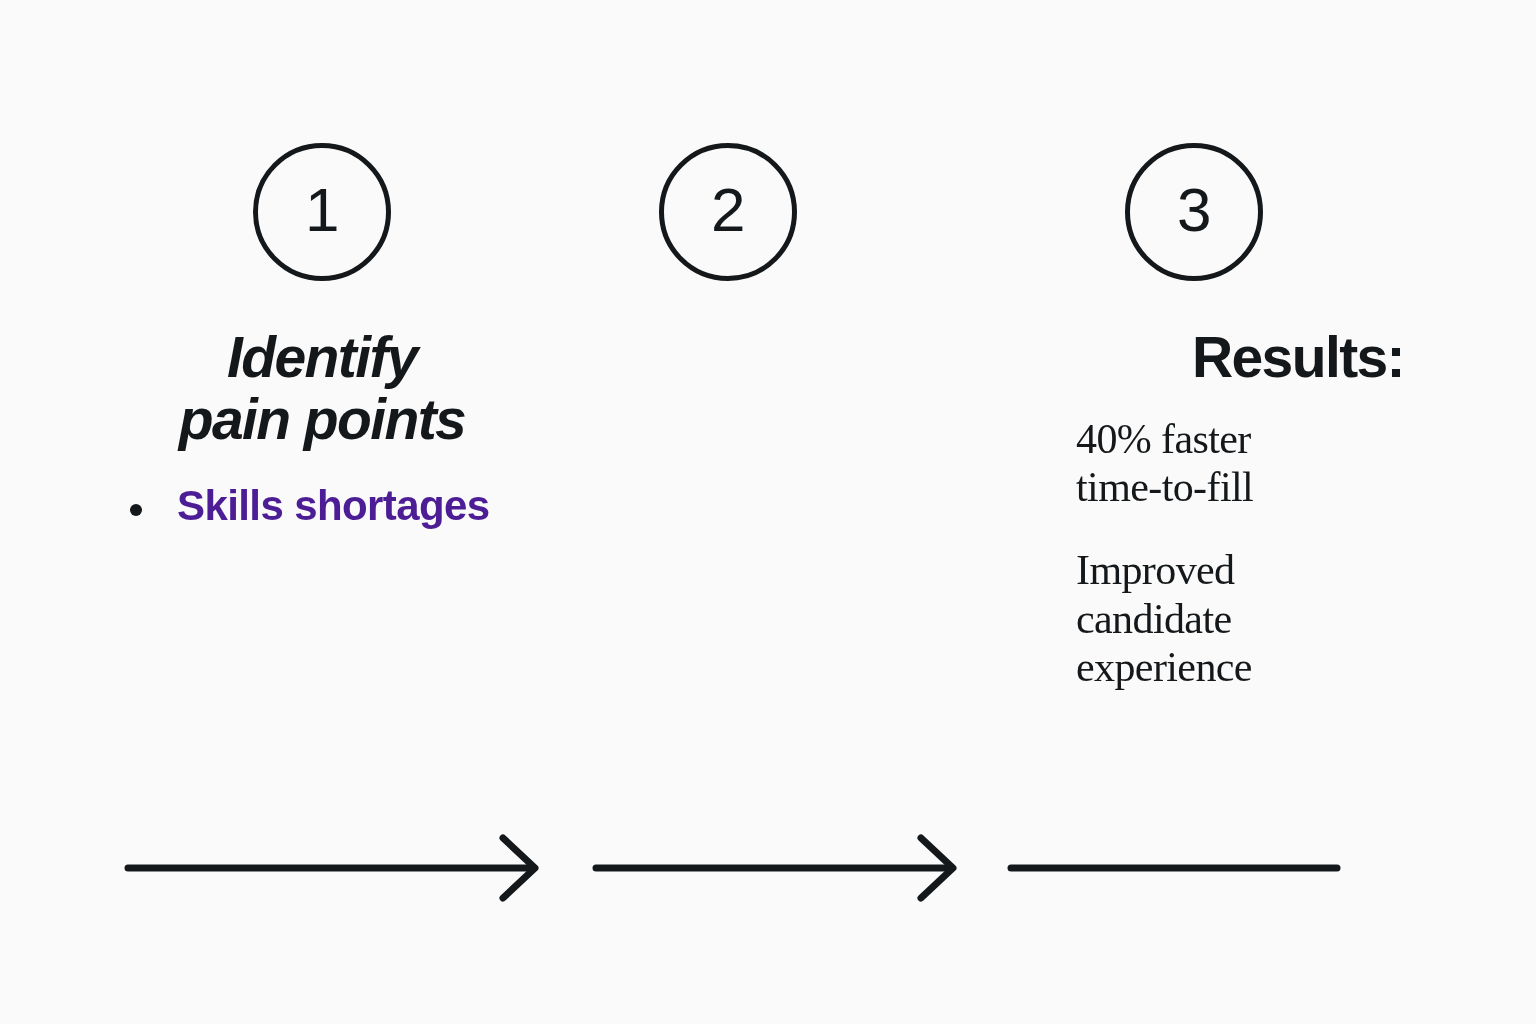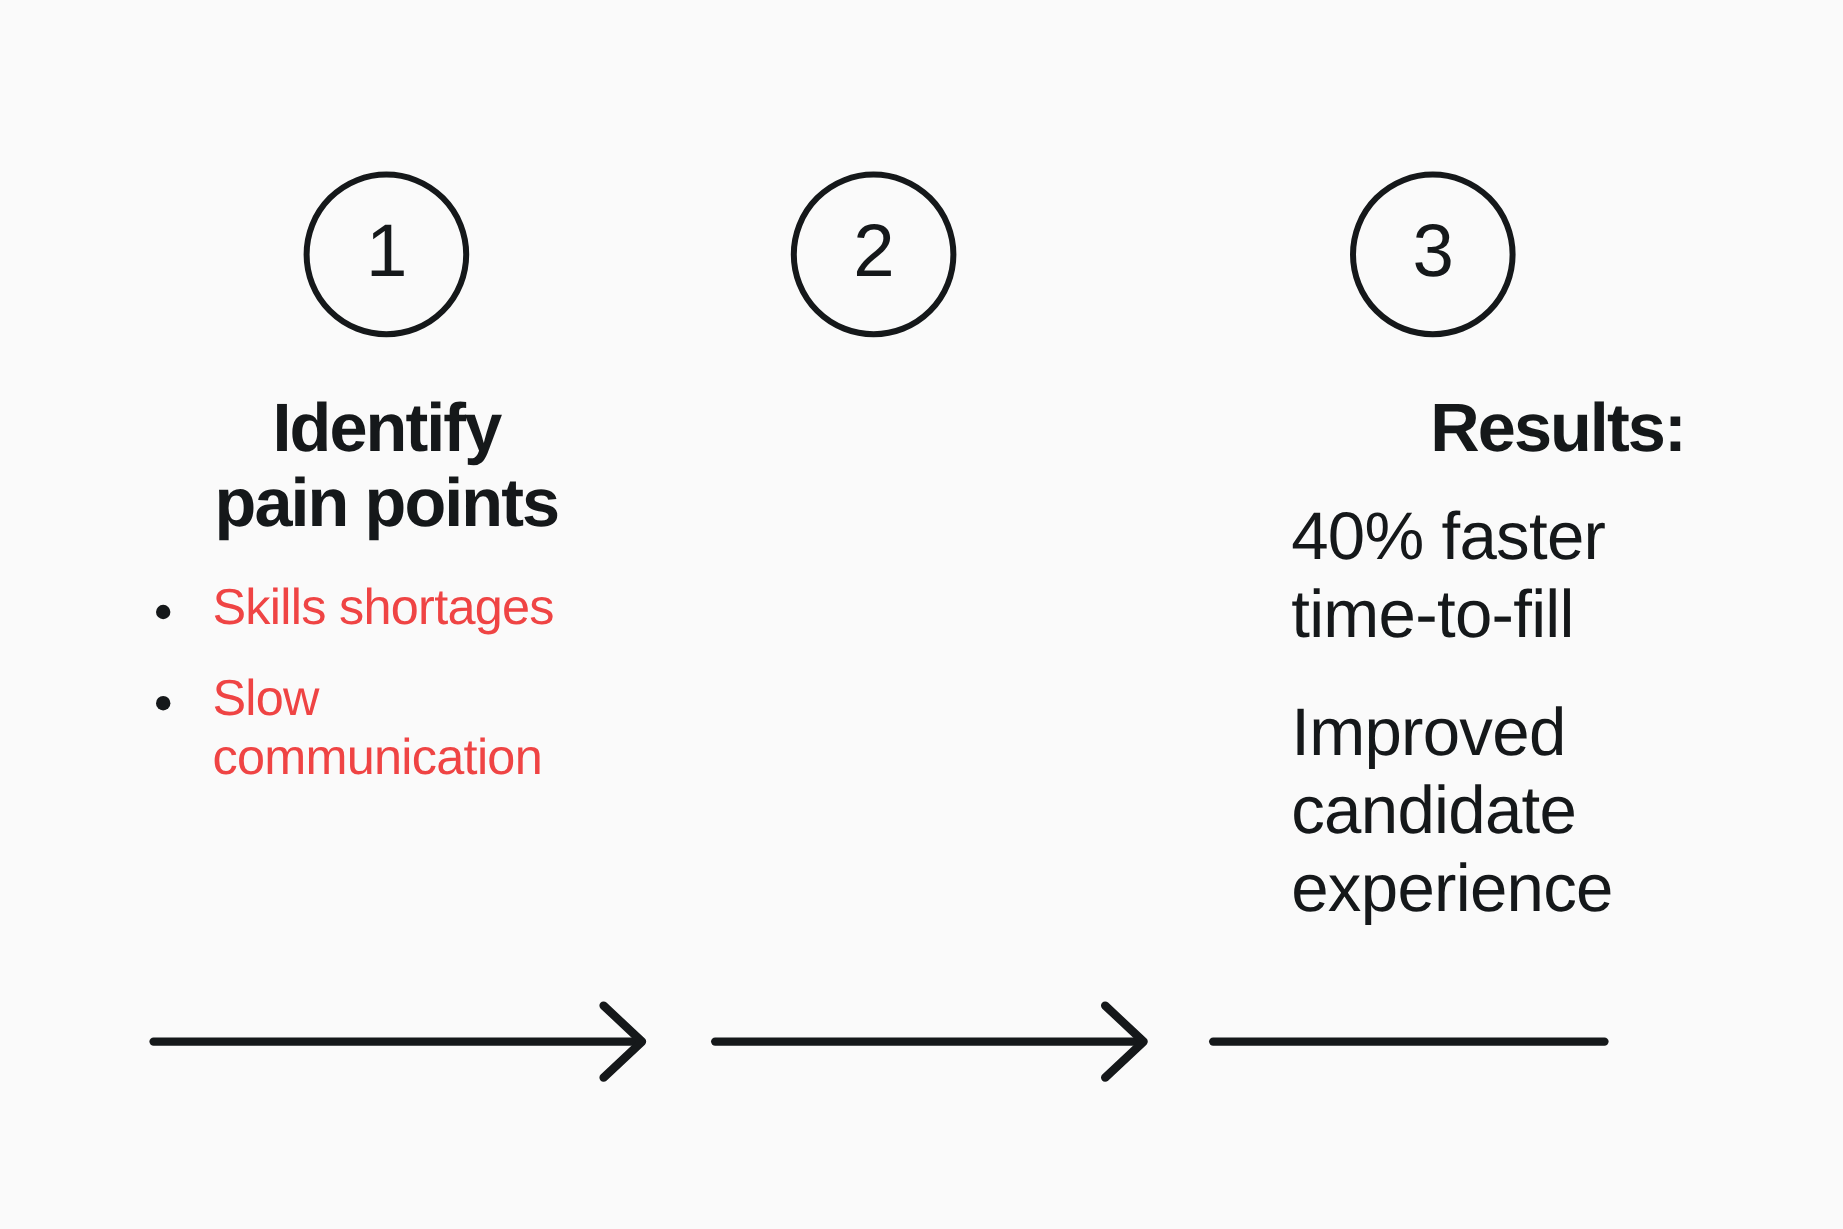--- a/index.html
+++ b/index.html
@@ -64,63 +64,64 @@
   
   .step-title {
     font-size: 57px;
     font-weight: 700;
     line-height: 1.08;
     letter-spacing: -1.6px;
     color: #15181a;
     white-space: pre-line;
   }
   .step-1 .step-title,
-  .step-2 .step-title { text-align: center; margin-top: 44px; }
+  .step-2 .step-title { text-align: center; margin-top: 44px; font-style: italic; }
   .step-3 .step-title { text-align: right;   margin-top: 44px; margin-left: 12px; }
 
   
   .bullets {
     list-style: none;
     margin: 32px 0 0 0;
     padding: 0;
   }
   .bullets li {
     position: relative;
     padding-left: 81px;
     font-size: 42px;
-    font-weight: 400;
+    font-weight: 700;
     line-height: 1.16;
     letter-spacing: -0.6px;
-    color: #ef4444;
+    color: #4c1d95;
     margin-bottom: 27px;
   }
   .bullets li::before {
     content: "";
     position: absolute;
     left: 34px;
     top: 22px;
     width: 12px;
     height: 12px;
     border-radius: 50%;
     background: #15181a;
   }
 
   
   .results {
     margin-top: 26px;
     margin-left: 12px;
   }
   .results p {
     margin: 0 0 34px 0;
-    font-size: 56px;
+    font-size: 42px;
     font-weight: 400;
     line-height: 1.16;
     letter-spacing: -0.6px;
     color: #15181a;
     white-space: pre-line;
+    font-family: Liberation Serif, serif;
   }
   .results p:last-child { margin-bottom: 12px; }
 
   
   .connectors {
     position: absolute;
     left: 0;
     top: 0;
     width: 1536px;
     height: 1024px;
@@ -135,21 +136,20 @@
   <div class="step step-1">
     <div class="circle-wrap center">
       <div class="num-circle">
         <span>1</span>
       </div>
     </div>
     <div class="step-title">Identify
 pain points</div>
     <ul class="bullets">
       <li>Skills shortages</li>
-      <li>Slow communication</li>
     </ul>
   </div>
 
   <div class="step step-2">
     <div class="circle-wrap center">
       <div class="num-circle">
         <span>2</span>
       </div>
     </div>
   </div>

